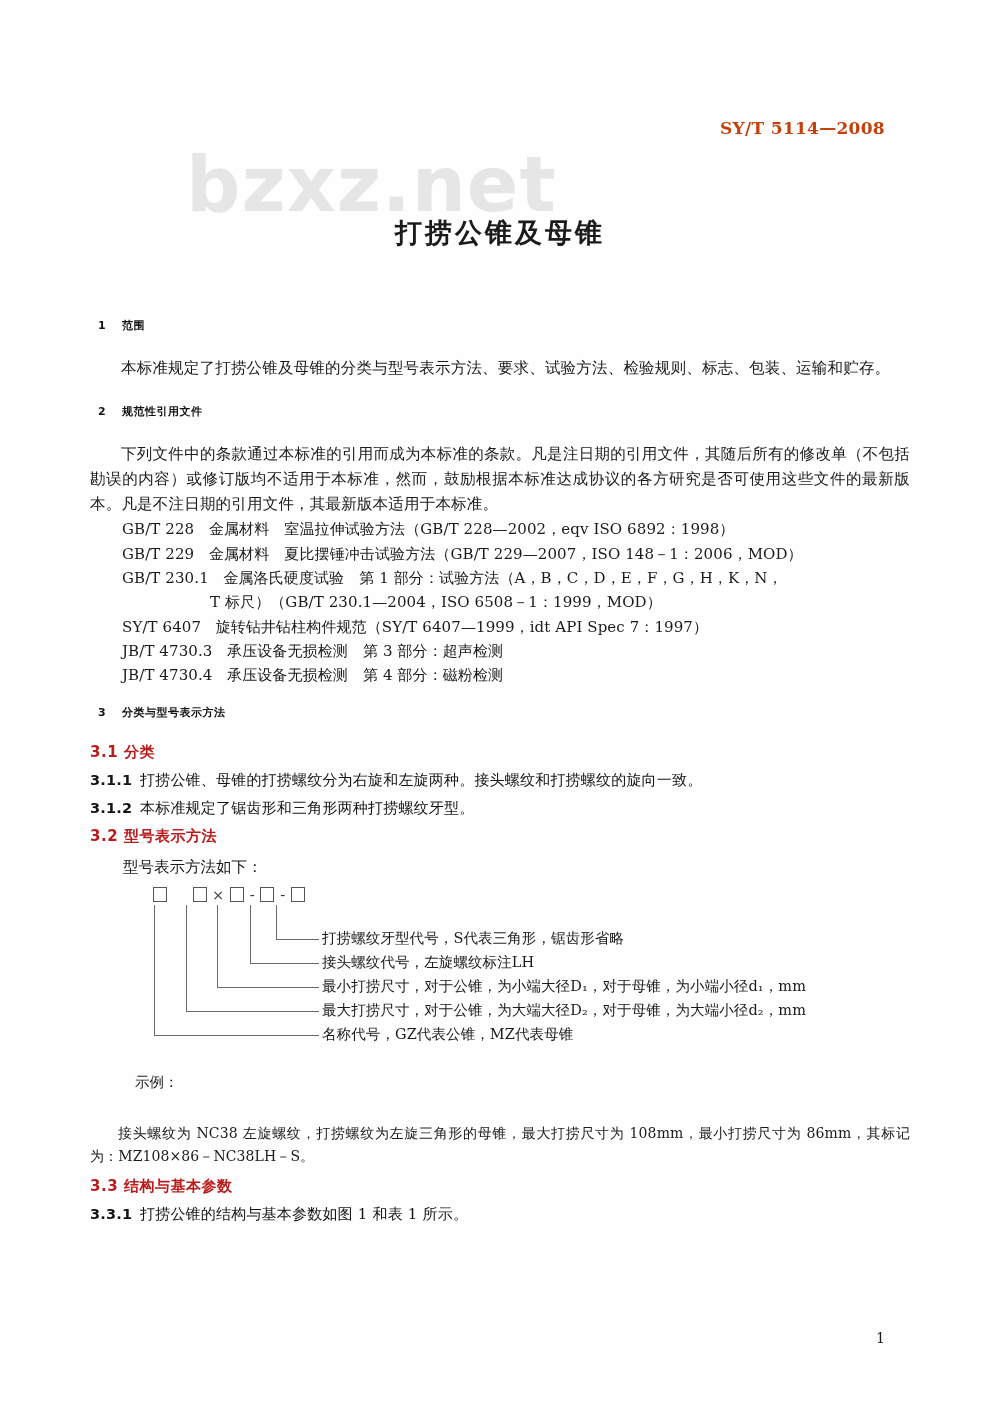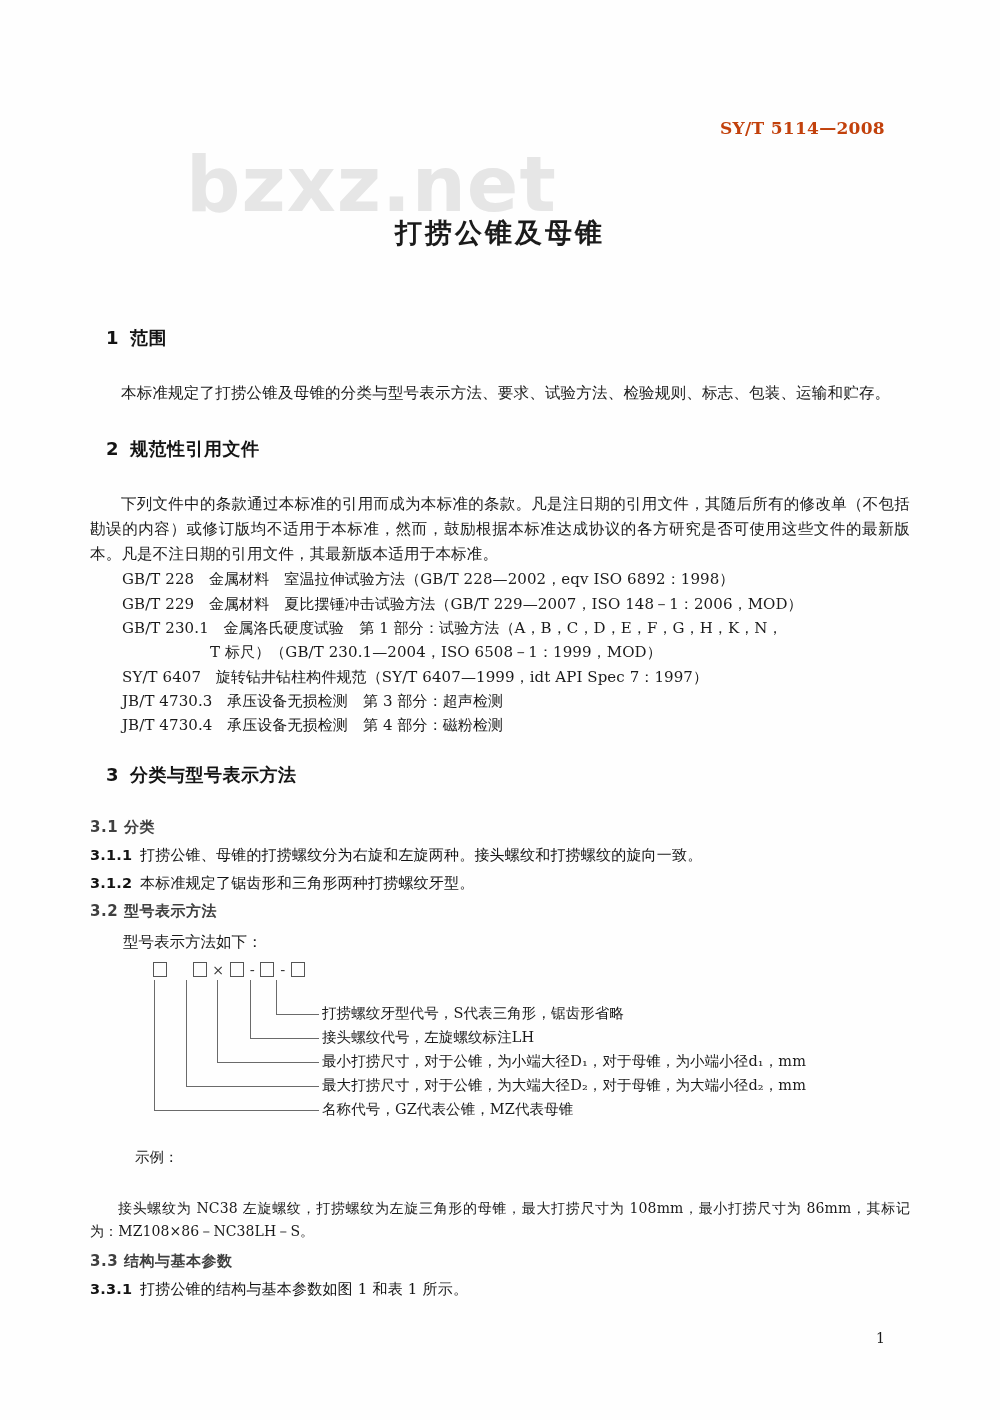--- a/index.html
+++ b/index.html
@@ -70,33 +70,33 @@
   .content {
     position: absolute;
     left: 90px;
     top: 310px;
     width: 820px;
     z-index: 2;
   }
 
   .h1 {
     font-family: "DejaVu Sans", "Liberation Sans", sans-serif;
-    font-size: 18px;
+    font-size: 11px;
     font-weight: 700;
     color: #141414;
-    margin: 16px;
+    margin: 8px;
     letter-spacing: 0.5px;
   }
   .h1 .num { display: inline-block; min-width: 24px; }
 
   .h2 {
     font-family: "DejaVu Sans", "Liberation Sans", sans-serif;
     font-size: 15px;
     font-weight: 700;
-    color: #404040;
+    color: #b91c1c;
     margin: 0;
     letter-spacing: 0.5px;
   }
   .h2 .num { display: inline-block; min-width: 34px; }
 
   .h3 {
     font-family: "DejaVu Sans", "Liberation Sans", sans-serif;
     font-size: 14.5px;
     font-weight: 700;
     color: #141414;

